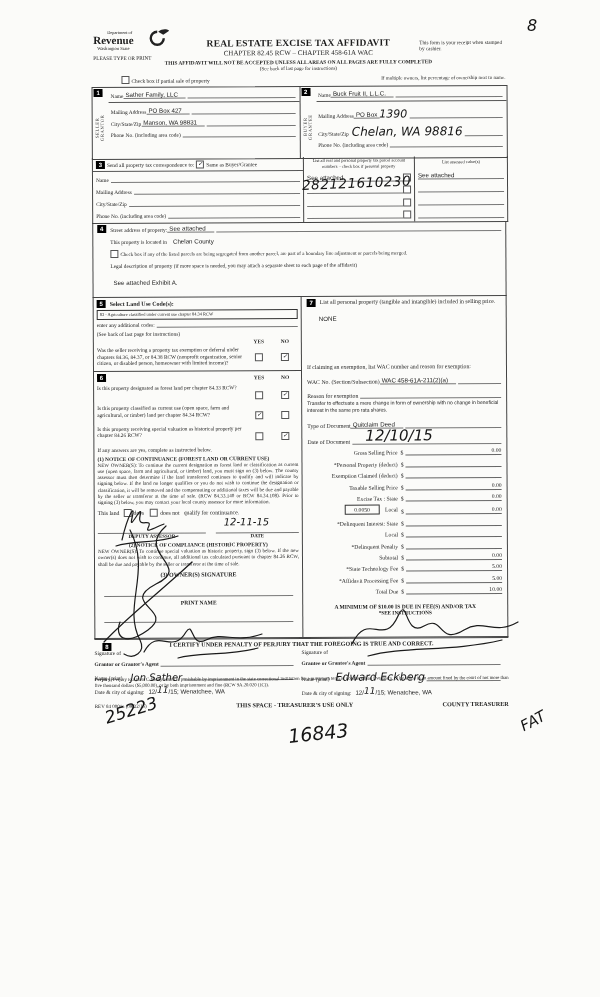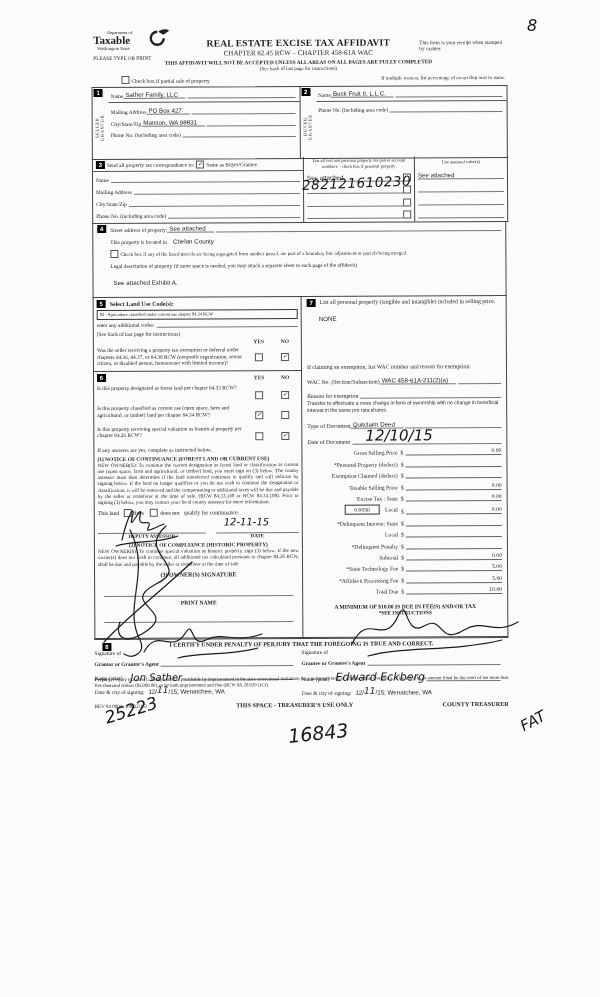--- a/index.html
+++ b/index.html
@@ -75,21 +75,21 @@
 </style>
 </head>
 <body>
 
 <div class="abs hw" style="left:527px;top:16px;font-size:16px;">8</div>
 
 <div class="doc">
 
   <div class="abs" style="left:2px;top:4px;">
     <div class="small5" style="font-size:4.3px;margin-left:14px;">Department of</div>
-    <div class="b" style="font-size:11px;line-height:1;">Taxable</div>
+    <div class="b" style="font-size:11px;line-height:1;">Revenue</div>
     <div class="small5" style="font-size:4.6px;margin-left:4px;">Washington State</div>
   </div>
   <svg class="abs" style="left:53px;top:2px;" width="26" height="20" viewBox="0 0 26 20">
     <path d="M13,4 a6.5,6.5 0 1,0 6.5,6.5" fill="none" stroke="#222" stroke-width="2.4"></path>
     <path d="M14,4 C18,1 22,1 25,3 L19,7 Z" fill="#222"></path>
   </svg>
   <div class="abs b c title" style="left:70px;right:70px;top:13px;">REAL ESTATE EXCISE TAX AFFIDAVIT</div>
   <div class="abs c chapter" style="left:70px;right:70px;top:24px;">CHAPTER 82.45 RCW – CHAPTER 458-61A WAC</div>
   <div class="abs small52" style="right:0;top:15px;width:86px;">This form is your receipt when stamped by cashier.</div>
   <div class="abs small52" style="left:2px;top:29px;">PLEASE TYPE OR PRINT</div>
@@ -134,20 +134,31 @@
       <div class="role">
         <span>BUYER</span>
         <span>GRANTEE</span>
       </div>
       <div class="frow" style="margin-top:1px;">
         <span class="lbl">Name</span>
         <span class="typed">Buck Fruit II, L.L.C.</span>
         <span class="fill"></span>
       </div>
       <div class="psep"></div>
+      <div class="frow">
+        <span class="lbl">Mailing Address</span>
+        <span class="typed" style="padding-right:2px;">PO Box</span>
+        <span class="hw" style="font-size:11px;position:relative;top:2px;">1390</span>
+        <span class="fill"></span>
+      </div>
+      <div class="frow">
+        <span class="lbl">City/State/Zip</span>
+        <span class="hw" style="font-size:12px;position:relative;top:2px;margin-left:3px;">Chelan, WA 98816</span>
+        <span class="fill"></span>
+      </div>
       <div class="frow">
         <span class="lbl">Phone No. (including area code)</span>
         <span class="fill"></span>
       </div>
     </div>
   </div>
 
   <div class="bandC">
     <div class="corr1">
       <div class="corr-head">

